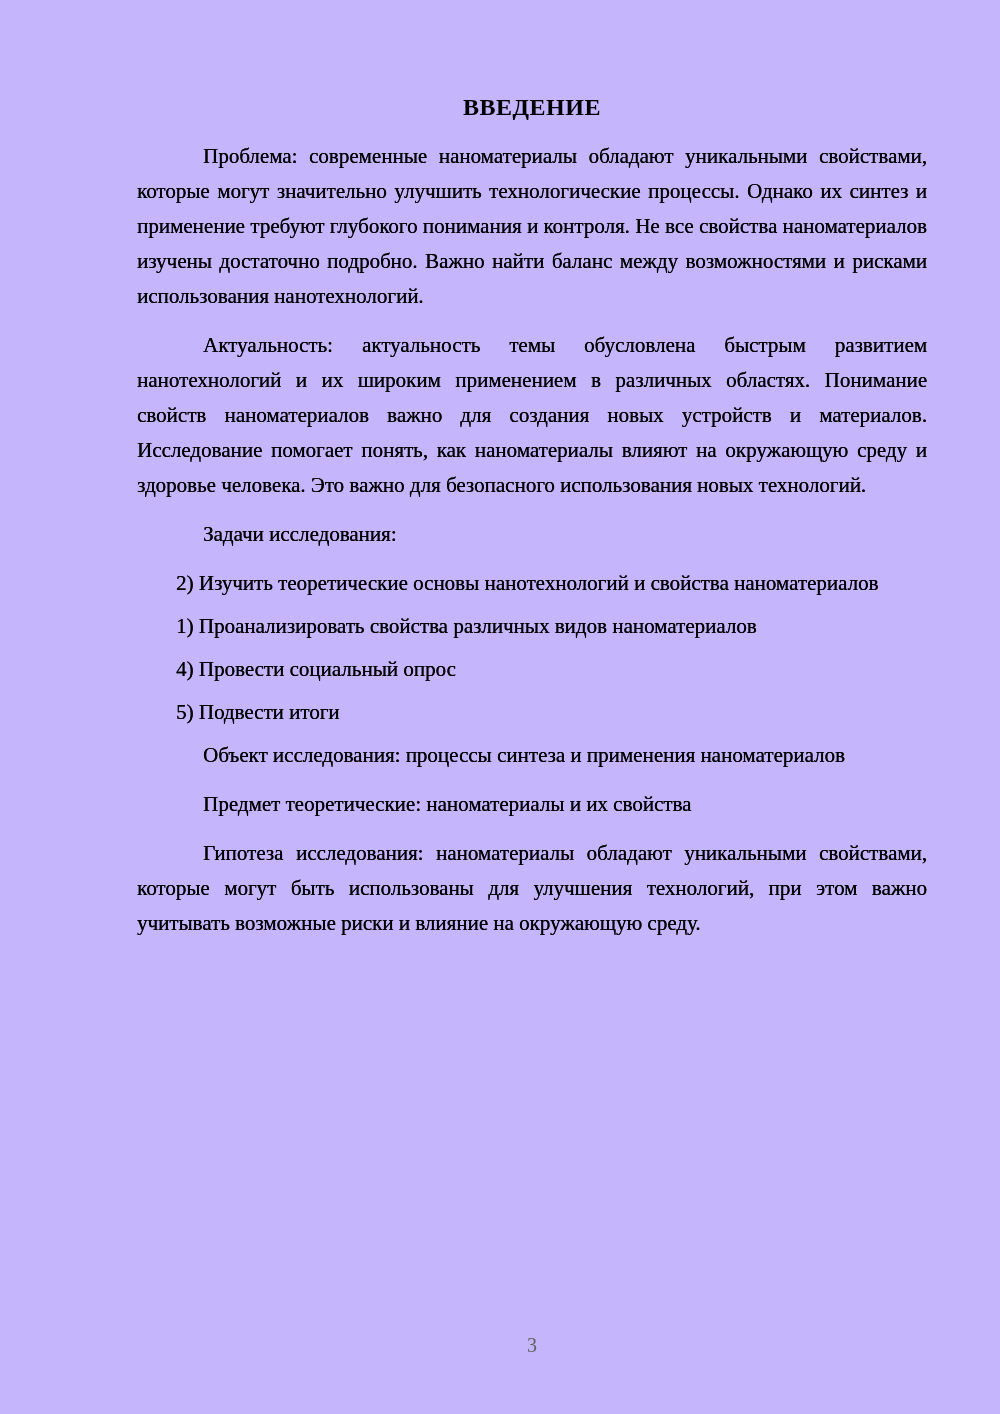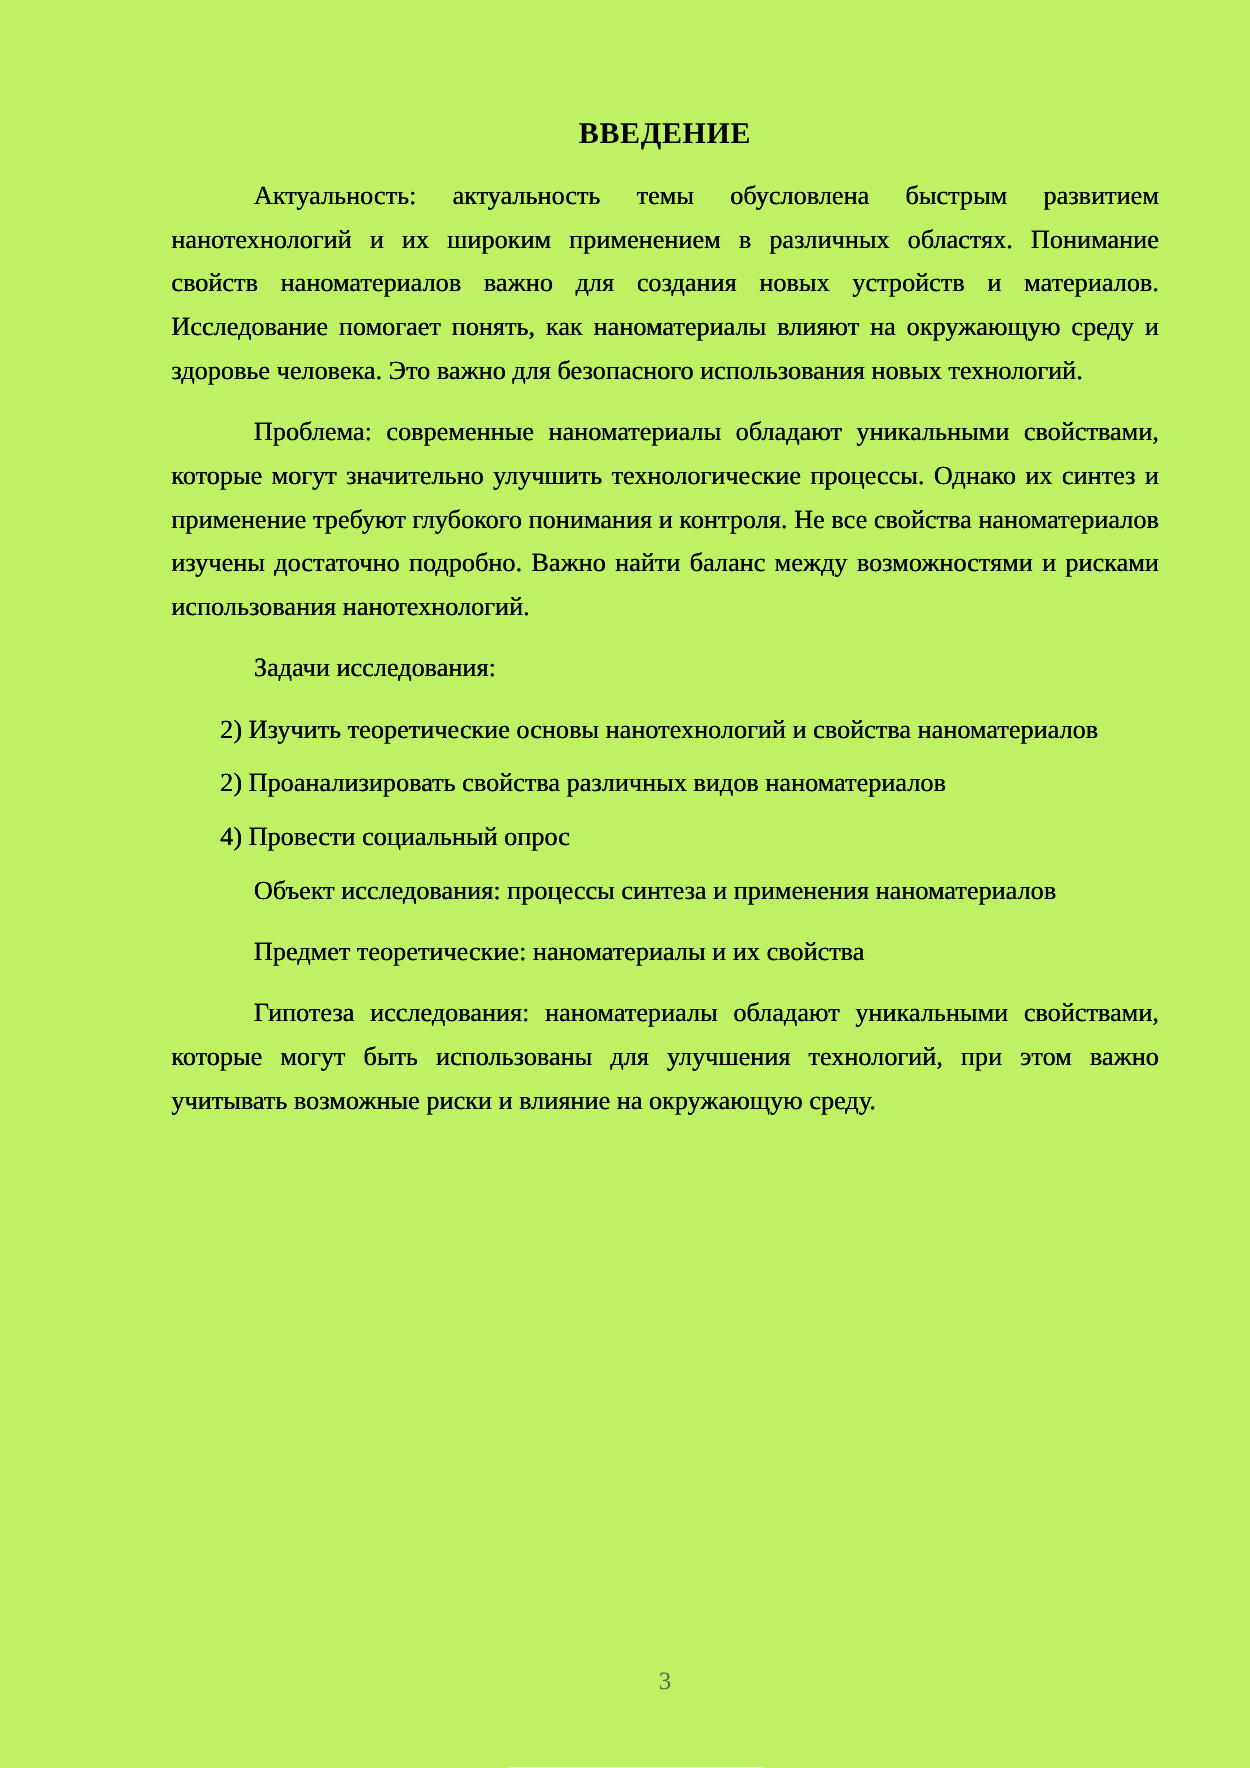--- a/index.html
+++ b/index.html
@@ -4,21 +4,21 @@
 <style>
   html, body {
     margin: 0;
     padding: 0;
     background: #ffffff;
   }
   .page {
     position: relative;
     width: 1000px;
     height: 1414px;
-    background: #bef264;
+    background: #c4b5fd;
     font-family: "Liberation Serif", "DejaVu Serif", serif;
     color: #000000;
     overflow: hidden;
   }
   .content {
     position: absolute;
     top: 90px;
     left: 137px;
     width: 790px;
   }
@@ -61,34 +61,35 @@
   }
 </style>
 </head>
 <body>
 
 <div class="page">
   <div class="content">
 
     <h1 class="doc-title">ВВЕДЕНИЕ</h1>
 
+    <p class="para">Проблема: современные наноматериалы обладают уникальными свойствами, которые могут значительно улучшить технологические процессы. Однако их синтез и применение требуют глубокого понимания и контроля. Не все свойства наноматериалов изучены достаточно подробно. Важно найти баланс между возможностями и рисками использования нанотехнологий.</p>
+
     <p class="para">Актуальность: актуальность темы обусловлена быстрым развитием нанотехнологий и их широким применением в различных областях. Понимание свойств наноматериалов важно для создания новых устройств и материалов. Исследование помогает понять, как наноматериалы влияют на окружающую среду и здоровье человека. Это важно для безопасного использования новых технологий.</p>
-
-    <p class="para">Проблема: современные наноматериалы обладают уникальными свойствами, которые могут значительно улучшить технологические процессы. Однако их синтез и применение требуют глубокого понимания и контроля. Не все свойства наноматериалов изучены достаточно подробно. Важно найти баланс между возможностями и рисками использования нанотехнологий.</p>
 
 
     <p class="para">Задачи исследования:</p>
 
     <p class="task-item">2) Изучить теоретические основы нанотехнологий и свойства наноматериалов</p>
 
 
-    <p class="task-item">2) Проанализировать свойства различных видов наноматериалов</p>
+    <p class="task-item">1) Проанализировать свойства различных видов наноматериалов</p>
 
     <p class="task-item">4) Провести социальный опрос</p>
 
+    <p class="task-item">5) Подвести итоги</p>
 
     <p class="para">Объект исследования: процессы синтеза и применения наноматериалов</p>
 
     <p class="para">Предмет теоретические: наноматериалы и их свойства</p>
 
     <p class="para">Гипотеза исследования: наноматериалы обладают уникальными свойствами, которые могут быть использованы для улучшения технологий, при этом важно учитывать возможные риски и влияние на окружающую среду.</p>
 
   </div>
 
   <div class="page-footer">3</div>

